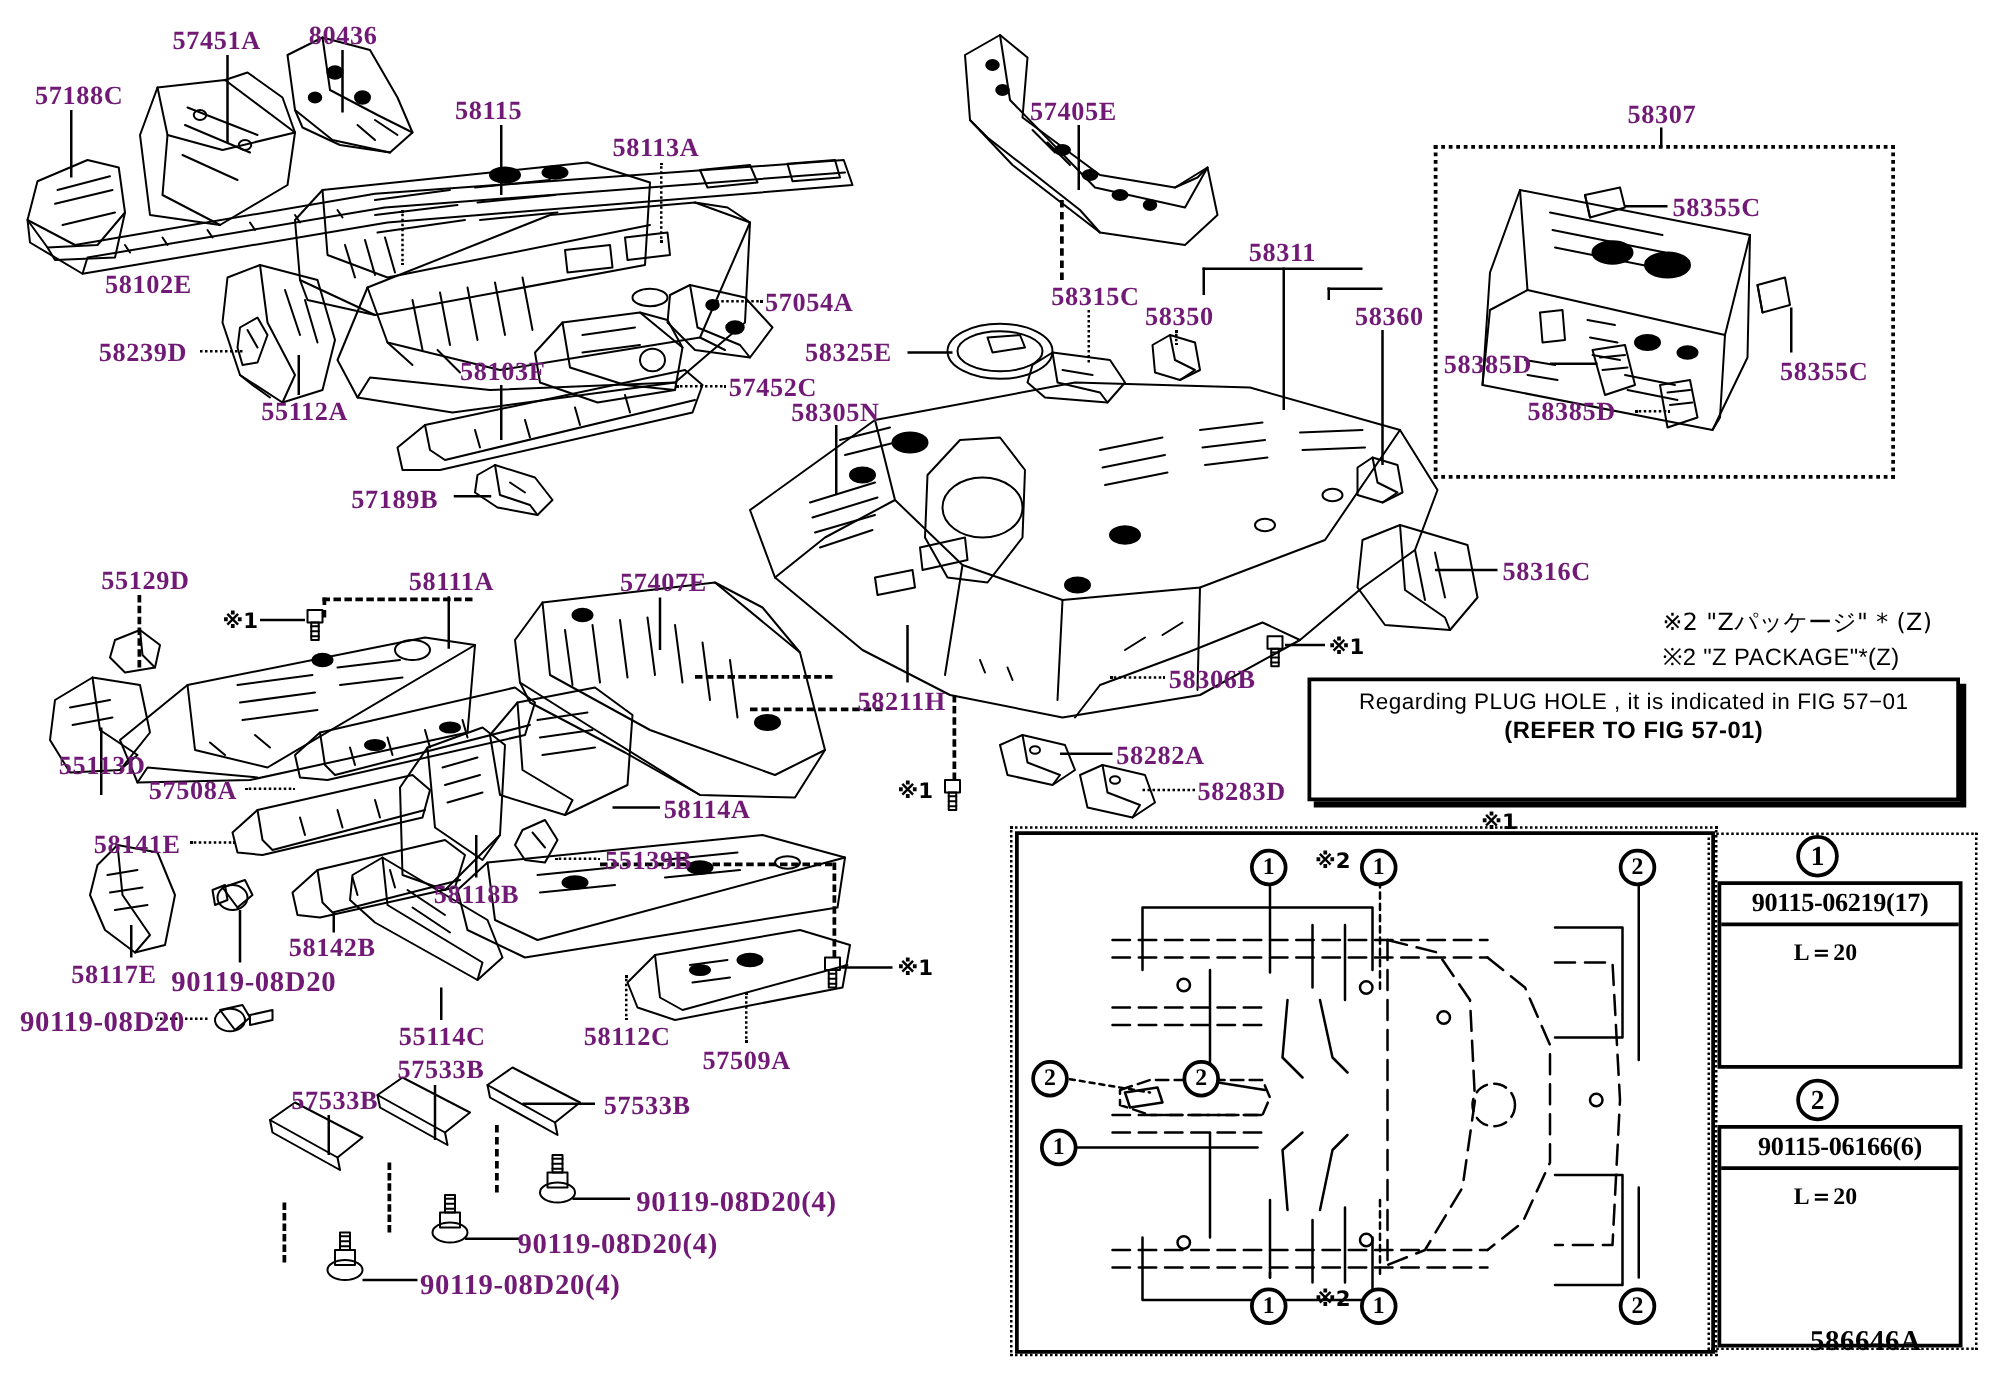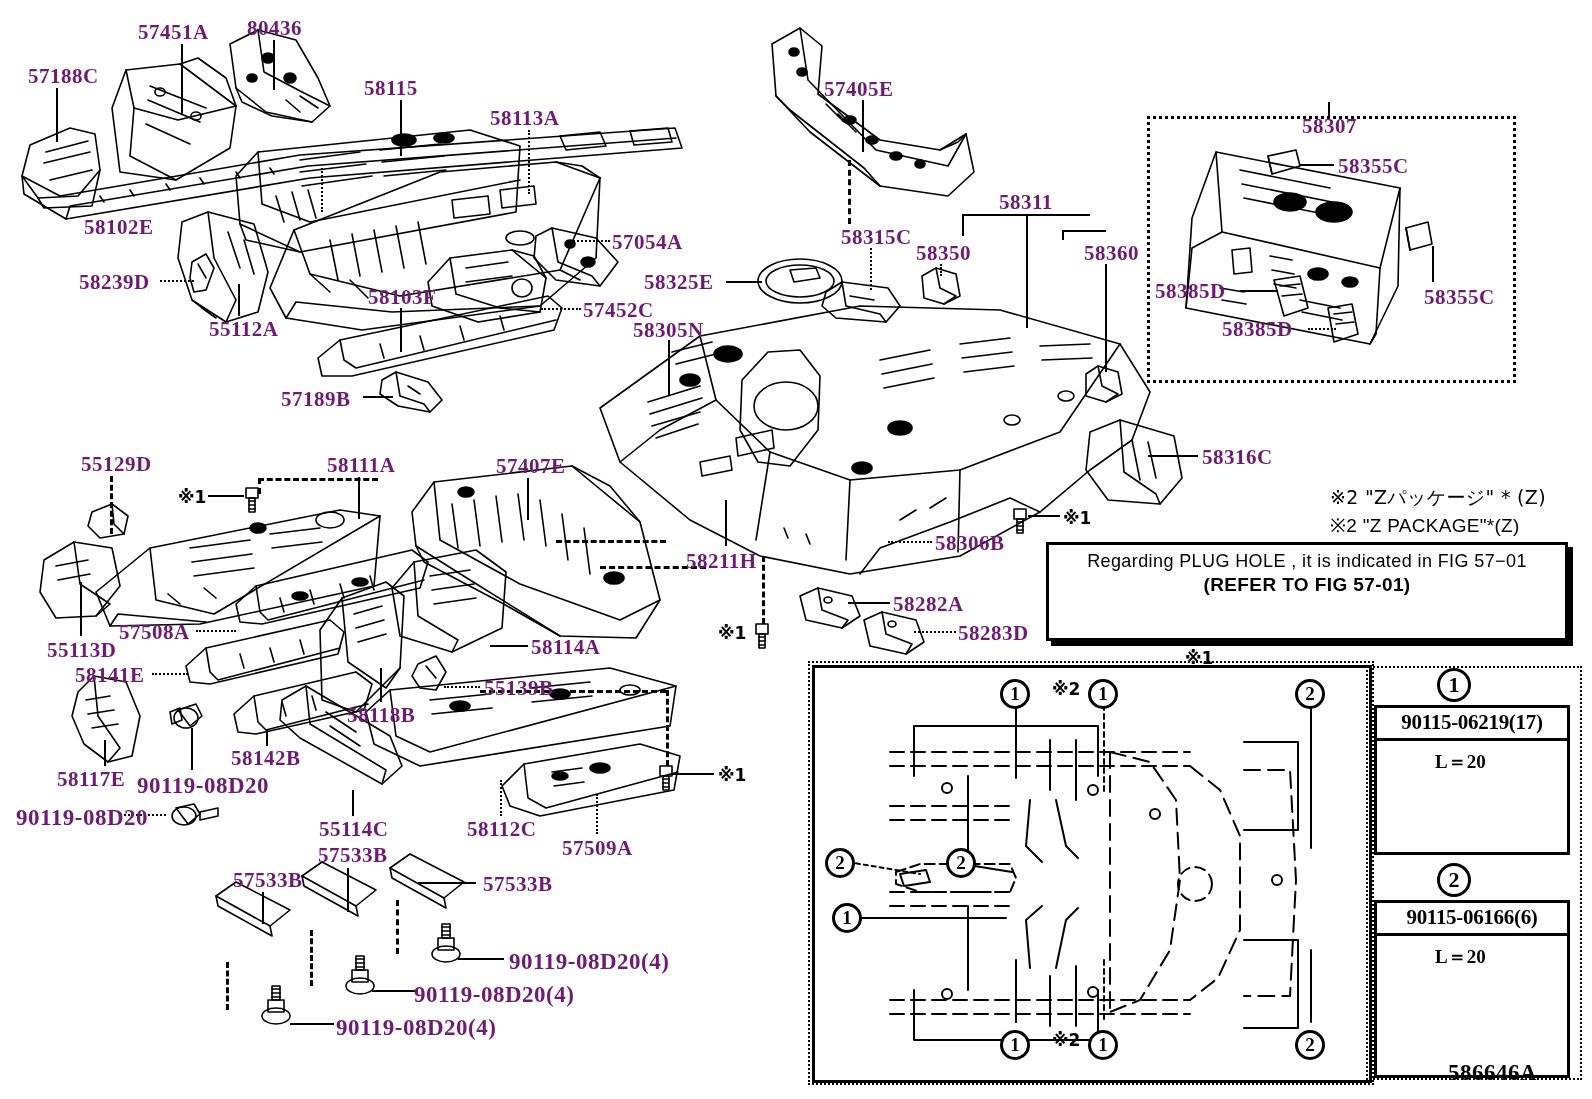--- a/index.html
+++ b/index.html
@@ -787,33 +787,33 @@
       <div class="lbl" style="left: 281px; top: 389px;">57189B</div>
       <div class="lbl" style="left: 612px; top: 232px;">57054A</div>
       <div class="lbl" style="left: 583px; top: 300px;">57452C</div>
       <div class="lbl" style="left: 644px; top: 272px;">58325E</div>
       <div class="lbl" style="left: 633px; top: 320px;">58305N</div>
       <div class="lbl" style="left: 824px; top: 79px;">57405E</div>
       <div class="lbl" style="left: 841px; top: 227px;">58315C</div>
       <div class="lbl" style="left: 916px; top: 243px;">58350</div>
       <div class="lbl" style="left: 999px; top: 192px;">58311</div>
       <div class="lbl" style="left: 1084px; top: 243px;">58360</div>
-      <div class="lbl" style="left: 1302px; top: 81px; margin-top: 35px;">58307</div>
+      <div class="lbl" style="left: 1302px; top: 81px;">58307</div>
       <div class="lbl" style="left: 1338px; top: 156px;">58355C</div>
       <div class="lbl" style="left: 1424px; top: 287px;">58355C</div>
       <div class="lbl" style="left: 1155px; top: 281px;">58385D</div>
       <div class="lbl" style="left: 1222px; top: 319px;">58385D</div>
       <div class="lbl" style="left: 1202px; top: 447px;">58316C</div>
       <div class="lbl" style="left: 935px; top: 533px;">58306B</div>
       <div class="lbl" style="left: 686px; top: 551px;">58211H</div>
       <div class="lbl" style="left: 893px; top: 594px;">58282A</div>
       <div class="lbl" style="left: 958px; top: 623px;">58283D</div>
       <div class="lbl" style="left: 81px; top: 454px;">55129D</div>
       <div class="lbl" style="left: 327px; top: 455px;">58111A</div>
-      <div class="lbl" style="left: 47px; top: 640px;">55113D</div>
+      <div class="lbl" style="left: 47px; top: 602px;">55113D</div>
       <div class="lbl" style="left: 119px; top: 622px;">57508A</div>
       <div class="lbl" style="left: 75px; top: 665px;">58141E</div>
       <div class="lbl" style="left: 57px; top: 769px;">58117E</div>
       <div class="lbl sm" style="left: 137px; top: 774px;">90119-08D20</div>
       <div class="lbl sm" style="left: 16px; top: 806px;">90119-08D20</div>
       <div class="lbl" style="left: 231px; top: 748px;">58142B</div>
       <div class="lbl" style="left: 347px; top: 705px;">58118B</div>
       <div class="lbl" style="left: 484px; top: 678px;">55139B</div>
       <div class="lbl" style="left: 496px; top: 456px;">57407E</div>
       <div class="lbl" style="left: 531px; top: 637px;">58114A</div>

